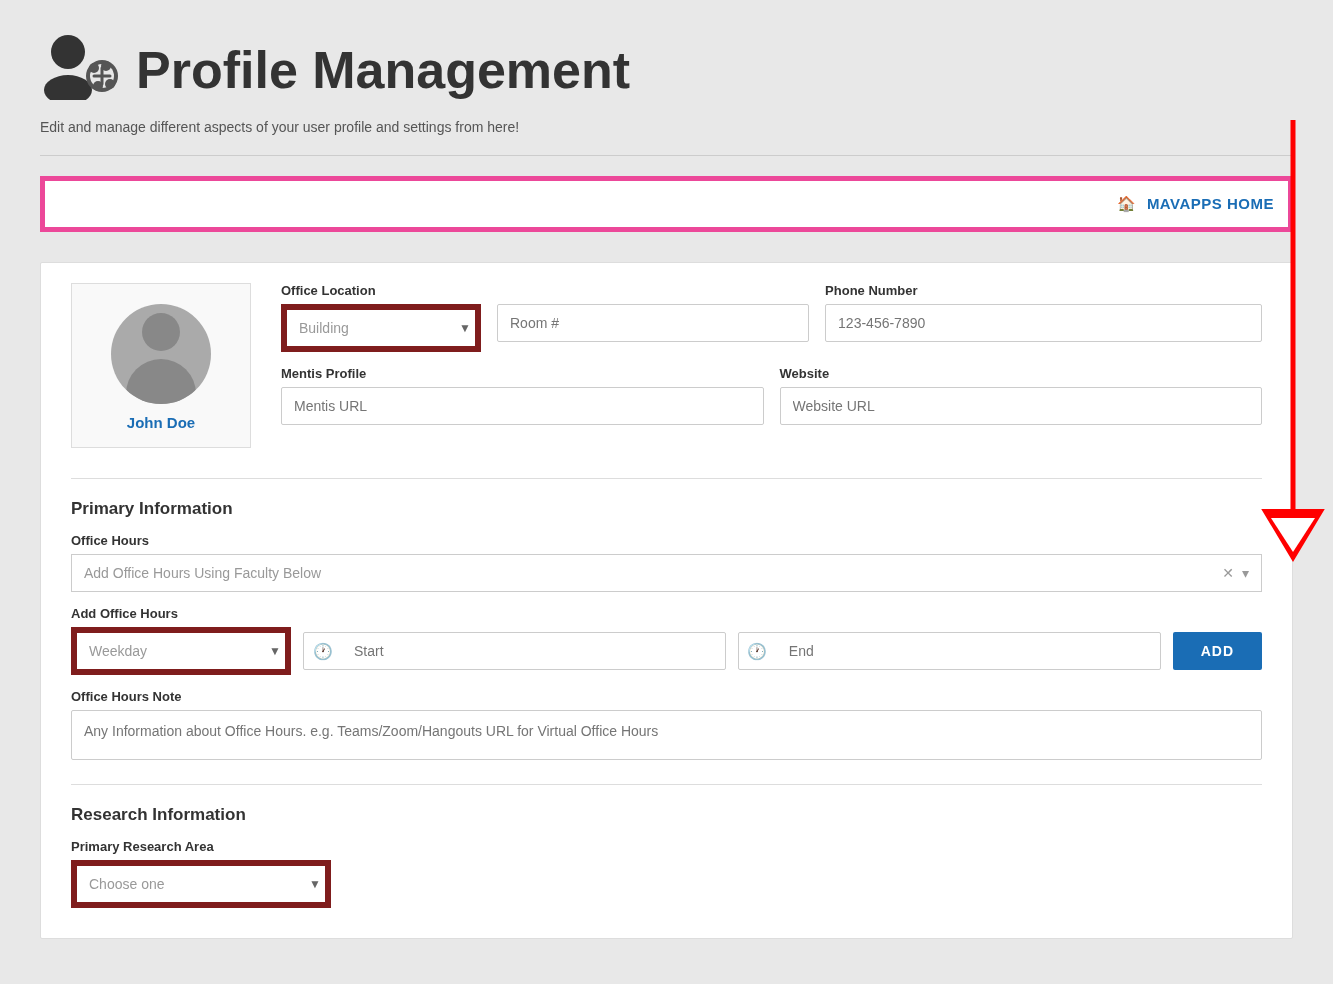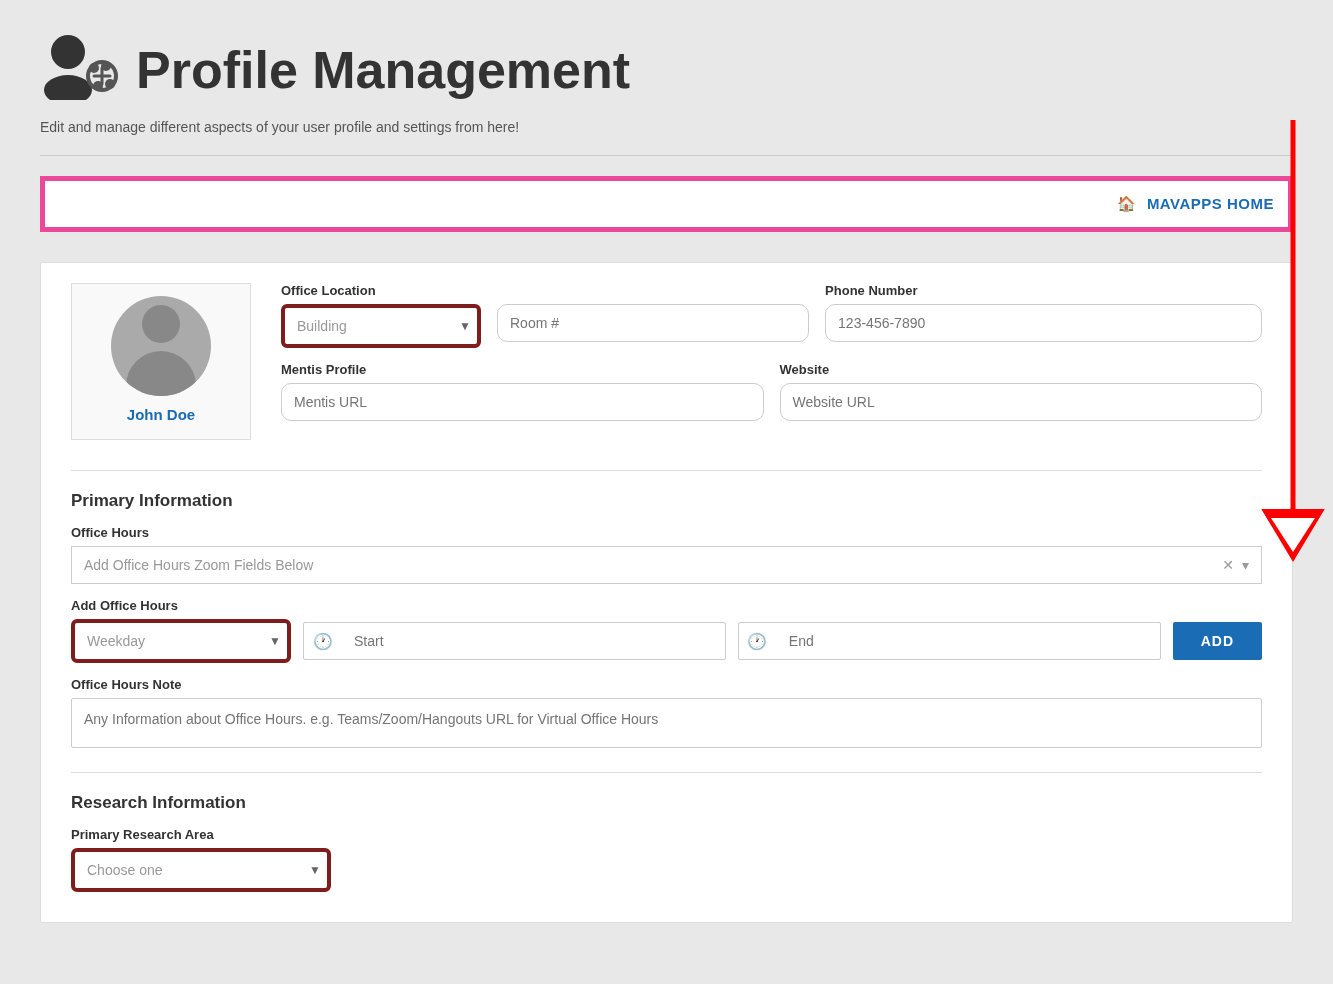--- a/index.html
+++ b/index.html
@@ -98,21 +98,21 @@
     .profile-section {
       display: flex;
       gap: 30px;
       margin-bottom: 30px;
     }
     .avatar-block {
       flex-shrink: 0;
       width: 180px;
       text-align: center;
       border: 1px solid #ddd;
-      padding: 12px 10px 16px;
+      padding: 20px 10px 16px;
       background: #f9f9f9;
     }
     .avatar-circle {
       width: 100px;
       height: 100px;
       border-radius: 50%;
       background: #aaa;
       margin: 0 auto 10px;
       display: flex;
       align-items: flex-end;
@@ -166,34 +166,34 @@
       margin-bottom: 6px;
       display: block;
     }
     .form-control {
       width: 100%;
       border: 1px solid #ccc;
       padding: 10px 12px;
       font-size: 14px;
       color: #999;
       background: white;
-      border-radius: 10px;
+      border-radius: 2px;
       outline: none;
     }
     .select-wrapper {
       position: relative;
     }
     .select-wrapper select {
       width: 100%;
-      border: 4px solid #7f1d1d;
+      border: 6px solid #7f1d1d;
       padding: 10px 30px 10px 12px;
       font-size: 14px;
       color: #999;
       background: white;
-      border-radius: 6px;
+      border-radius: 0;
       outline: none;
       appearance: none;
       -webkit-appearance: none;
     }
     .select-arrow {
       position: absolute;
       right: 10px;
       top: 50%;
       transform: translateY(-50%);
       color: #666;
@@ -398,21 +398,21 @@
         </div>
       </div>
 
       <hr class="section-divider">
 
       <div class="teaching-section">
         <h2 class="teaching-heading">Primary Information</h2>
 
         <label class="form-label">Office Hours</label>
         <div class="office-hours-select">
-          <span>Add Office Hours Zoom Fields Below</span>
+          <span>Add Office Hours Using Faculty Below</span>
           <div class="office-hours-actions">
             <span>✕</span>
             <span>▾</span>
           </div>
         </div>
 
         <label class="form-label">Add Office Hours</label>
         <div class="add-office-hours-row">
           <div class="weekday-select select-wrapper">
             <select>

